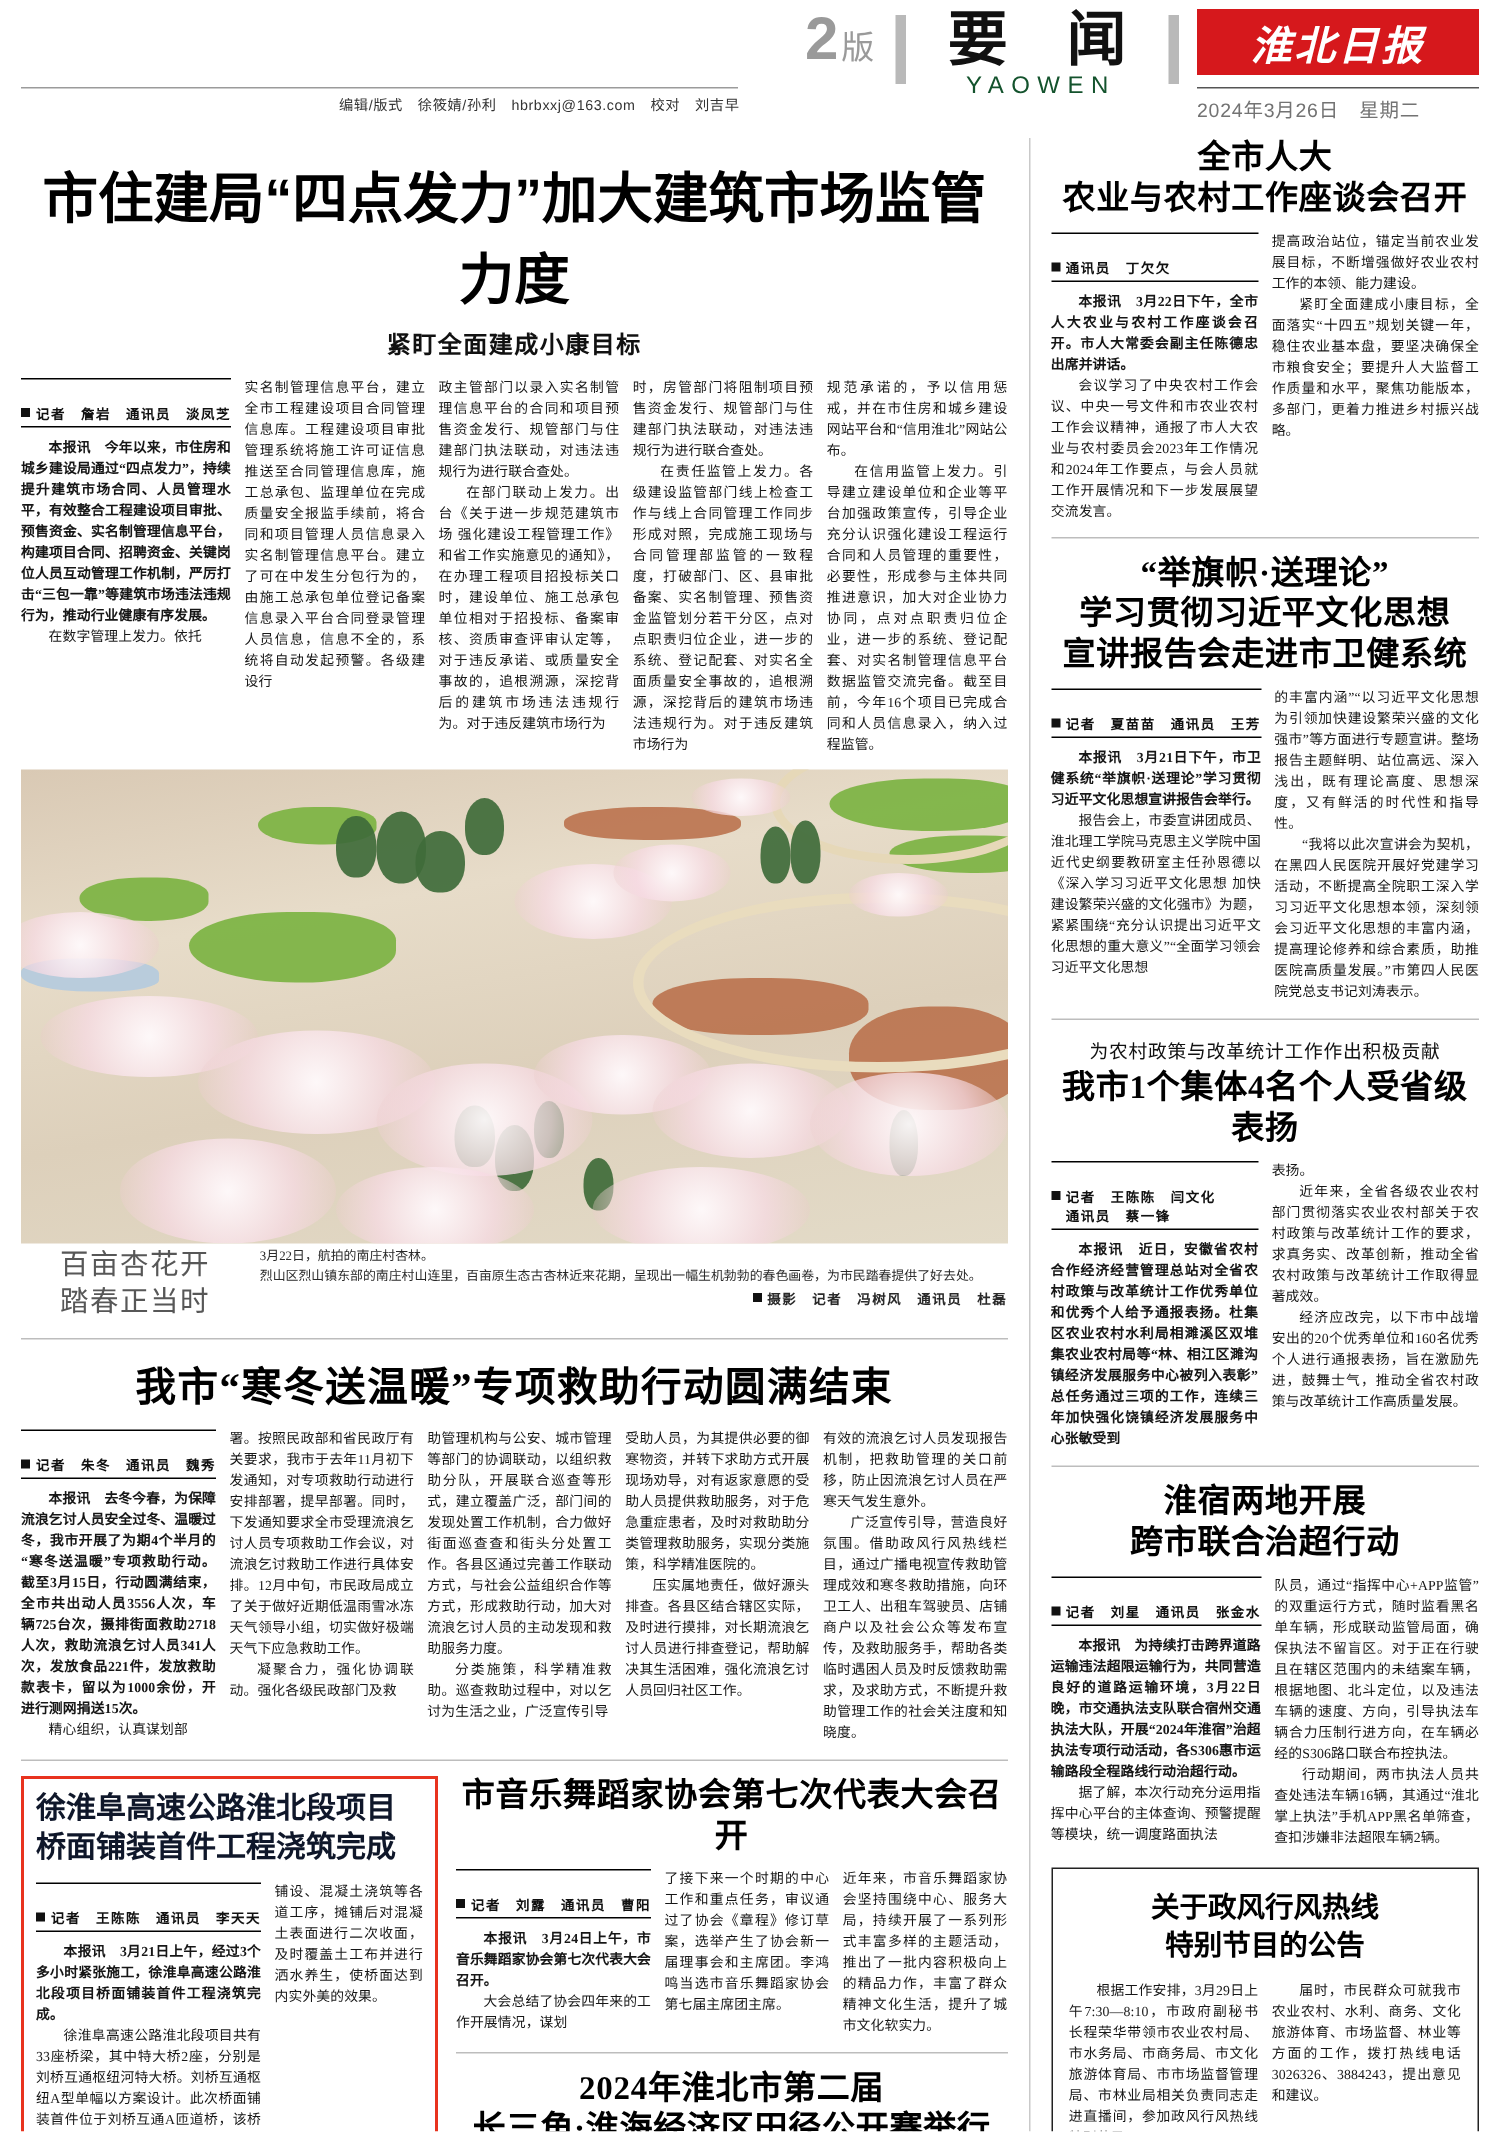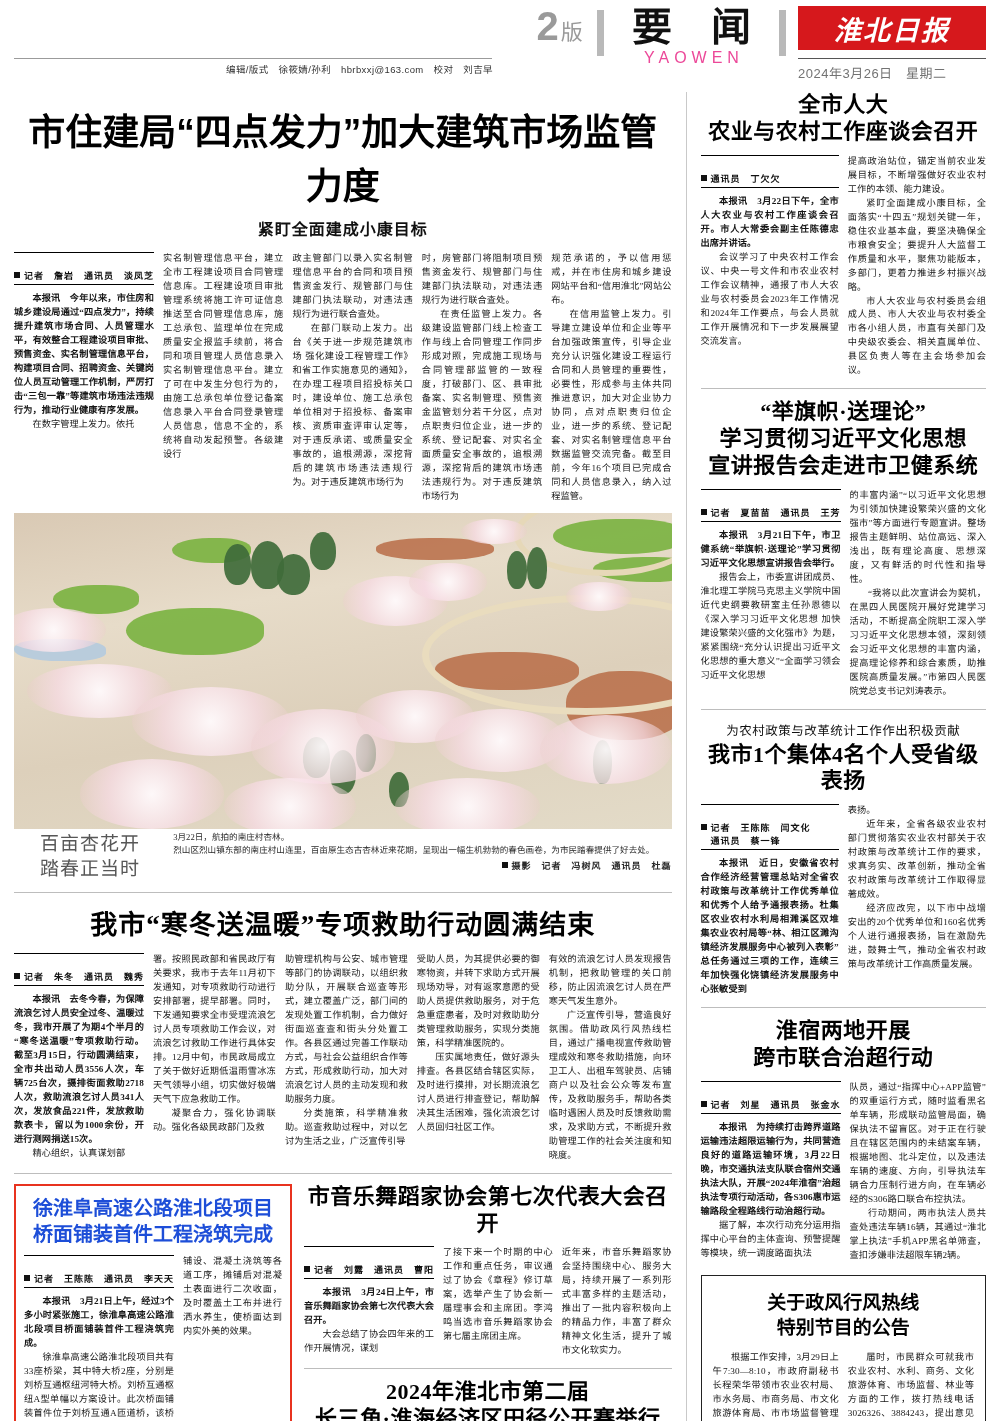--- a/index.html
+++ b/index.html
@@ -62,21 +62,21 @@
     font-weight: bold;
     letter-spacing: 14px;
     color: #111;
     line-height: 1.05;
     padding-left: 14px;
   }
   .mh-section .py {
     font-family: "Liberation Sans", sans-serif;
     font-size: 16px;
     letter-spacing: 5px;
-    color: #ec4899;
+    color: #14532d;
     margin-top: 1px;
     padding-left: 5px;
   }
   .mh-divider2 {
     width: 7px;
     height: 46px;
     background: #b9b9b9;
     margin: 4px 12px 0 0;
   }
   .mh-right { width: 188px; }
@@ -198,27 +198,26 @@
   h2.head-mid {
     font-family: "Liberation Serif", serif;
     font-weight: bold;
     font-size: 27px;
     text-align: center;
     margin: 0 0 11px 0;
     color: #000;
     letter-spacing: 1px;
   }
   h2.head-box {
-    font-family: Liberation Sans, sans-serif;
+    font-family: Liberation Mono, monospace;
     font-weight: bold;
     font-size: 20px;
-    text-align: center;
     line-height: 1.3;
     margin: 0 0 8px 0;
-    color: #1d4ed8;
+    color: #0f172a;
   }
 
   hr.thin { border: 0; border-top: 1px solid #bdbdbd; margin: 10px 0; }
 
   
   .main-grid { display: flex; gap: 14px; }
   .left-zone { width: 668px; }
   .vrule { width: 1px; background: #c9c9c9; }
   .right-zone { width: 290px; }
 
@@ -543,21 +542,20 @@
           <div class="col">
             <div class="byline">
               <span class="sq"></span><span>通讯员　丁欠欠</span>
             </div>
             <p class="body lead">本报讯　3月22日下午，全市人大农业与农村工作座谈会召开。市人大常委会副主任陈德忠出席并讲话。</p>
             <p class="body">会议学习了中央农村工作会议、中央一号文件和市农业农村工作会议精神，通报了市人大农业与农村委员会2023年工作情况和2024年工作要点，与会人员就工作开展情况和下一步发展展望交流发言。</p>
           </div>
           <div class="col">
             <p class="body noind">提高政治站位，锚定当前农业发展目标，不断增强做好农业农村工作的本领、能力建设。</p>
             <p class="body">紧盯全面建成小康目标，全面落实“十四五”规划关键一年，稳住农业基本盘，要坚决确保全市粮食安全；要提升人大监督工作质量和水平，聚焦功能版本，多部门，更着力推进乡村振兴战略。</p>
-            <p class="body">市人大农业与农村委员会组成人员、市人大农业与农村委全市各小组人员，市直有关部门及中央级农委会、相关直属单位、县区负责人等在主会场参加会议。</p>
           </div>
         </div>
       </div>
 
       <hr class="thin">
 
       <div>
         <h2 class="head">
           <div>“举旗帜·送理论”</div>
           <div>学习贯彻习近平文化思想</div>

